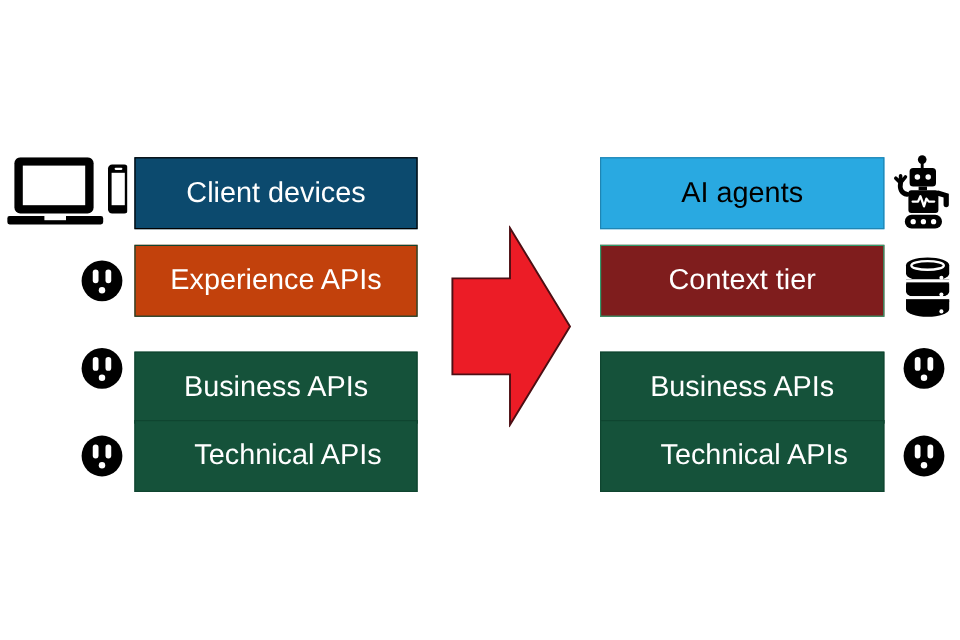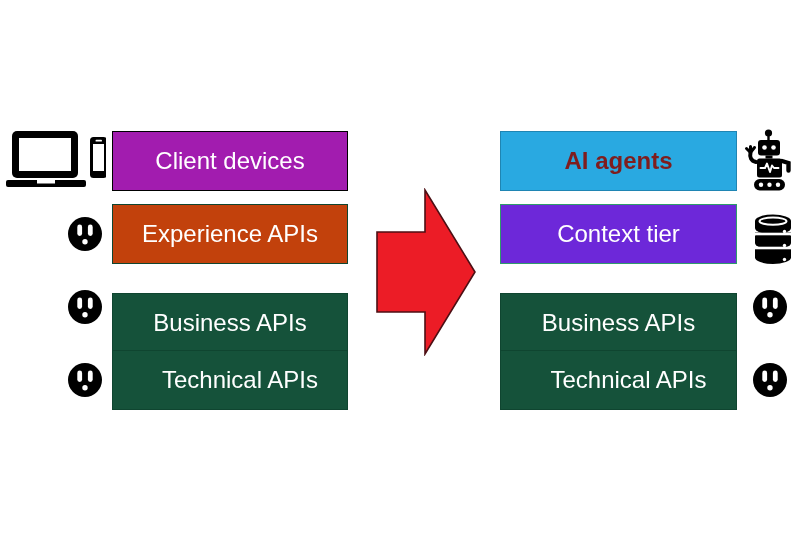--- a/index.html
+++ b/index.html
@@ -63,43 +63,43 @@
   </span>
   <span class="icon" style="left:67px;top:362px;">
     <svg width="36" height="36" viewBox="0 0 36 36">
       <circle cx="18" cy="18" r="17" fill="#000000"></circle>
       <rect x="10.3" y="8.5" width="4.8" height="11.5" rx="2.4" fill="#ffffff"></rect>
       <rect x="20.9" y="8.5" width="4.8" height="11.5" rx="2.4" fill="#ffffff"></rect>
       <circle cx="18" cy="25.8" r="2.7" fill="#ffffff"></circle>
     </svg>
   </span>
 
-  <div class="stack-box left-col row1" style="background-color: #a21caf; border-color: rgb(0, 0, 0); color: rgb(255, 255, 255);">
+  <div class="stack-box left-col row1" style="background-color: #0c4a6e; border-color: rgb(0, 0, 0); color: rgb(255, 255, 255);">
     <span>Client devices</span>
   </div>
   <div class="stack-box left-col row2" style="background-color: #c2410c; border-color: rgb(15, 69, 48); color: rgb(255, 255, 255);">
     <span>Experience APIs</span>
   </div>
   <div class="stack-box left-col row3" style="background-color: rgb(21, 82, 58); border-color: rgb(15, 69, 48); color: rgb(255, 255, 255);">
     <span>Business APIs</span>
   </div>
   <div class="stack-box left-col row4" style="background-color: rgb(21, 82, 58); border-color: rgb(15, 69, 48); color: rgb(255, 255, 255);">
     <span>Technical APIs</span>
   </div>
 
   <span class="icon" style="left:374px;top:188px;">
     <svg width="104" height="168" viewBox="0 0 104 168">
       <polygon points="3,44 51,44 51,2 101,84 51,166 51,124 3,124" fill="#ec1c26" stroke="#4d0f14" stroke-width="1.6" stroke-linejoin="miter"></polygon>
     </svg>
   </span>
 
-  <div class="stack-box right-col row1" style="background-color: rgb(41, 169, 225); border-color: rgb(31, 133, 179); color: #7f1d1d; font-weight: bold;">
+  <div class="stack-box right-col row1" style="background-color: rgb(41, 169, 225); border-color: rgb(31, 133, 179); color: #000000;">
     <span>AI agents</span>
   </div>
-  <div class="stack-box right-col row2" style="background-color: #6d28d9; border-color: rgb(47, 155, 107); color: rgb(255, 255, 255);">
+  <div class="stack-box right-col row2" style="background-color: #7f1d1d; border-color: rgb(47, 155, 107); color: rgb(255, 255, 255);">
     <span>Context tier</span>
   </div>
   <div class="stack-box right-col row3" style="background-color: rgb(21, 82, 58); border-color: rgb(15, 69, 48); color: rgb(255, 255, 255);">
     <span>Business APIs</span>
   </div>
   <div class="stack-box right-col row4" style="background-color: rgb(21, 82, 58); border-color: rgb(15, 69, 48); color: rgb(255, 255, 255);">
     <span>Technical APIs</span>
   </div>
 
   <span class="icon" style="left:744px;top:129px;">

